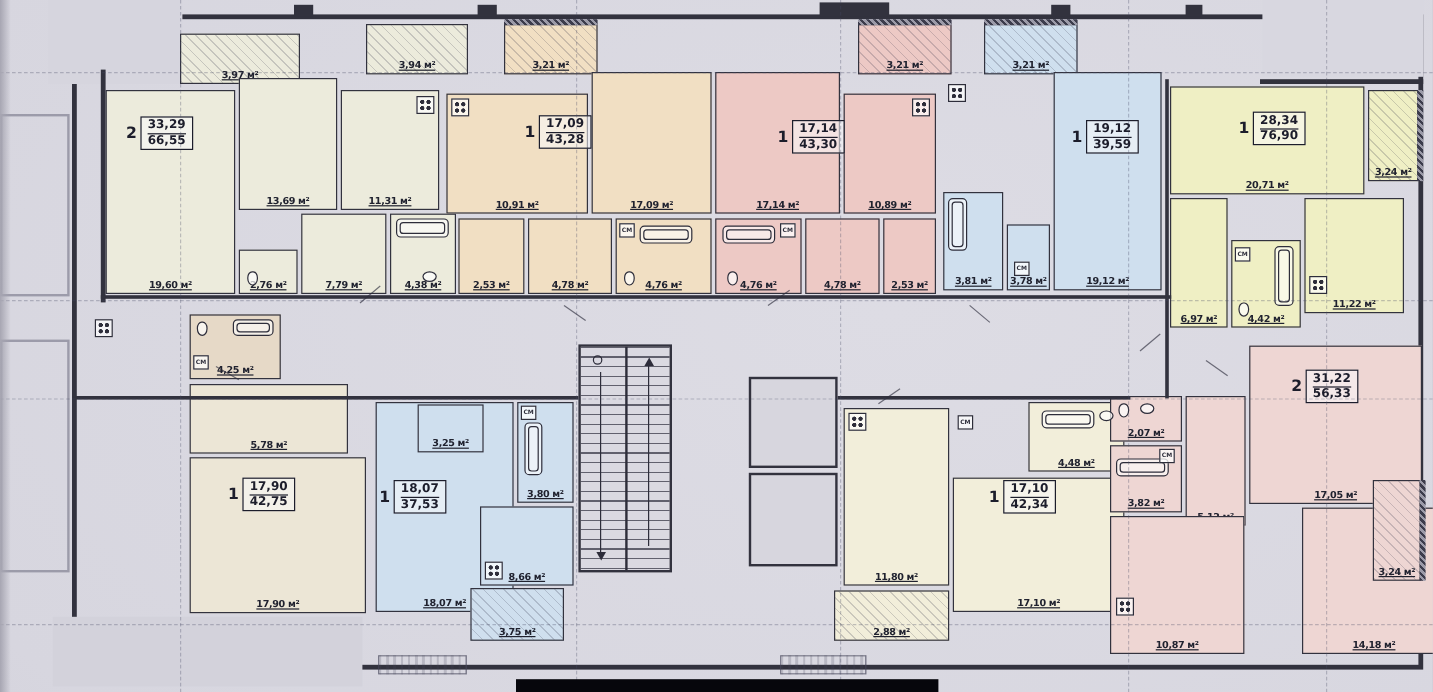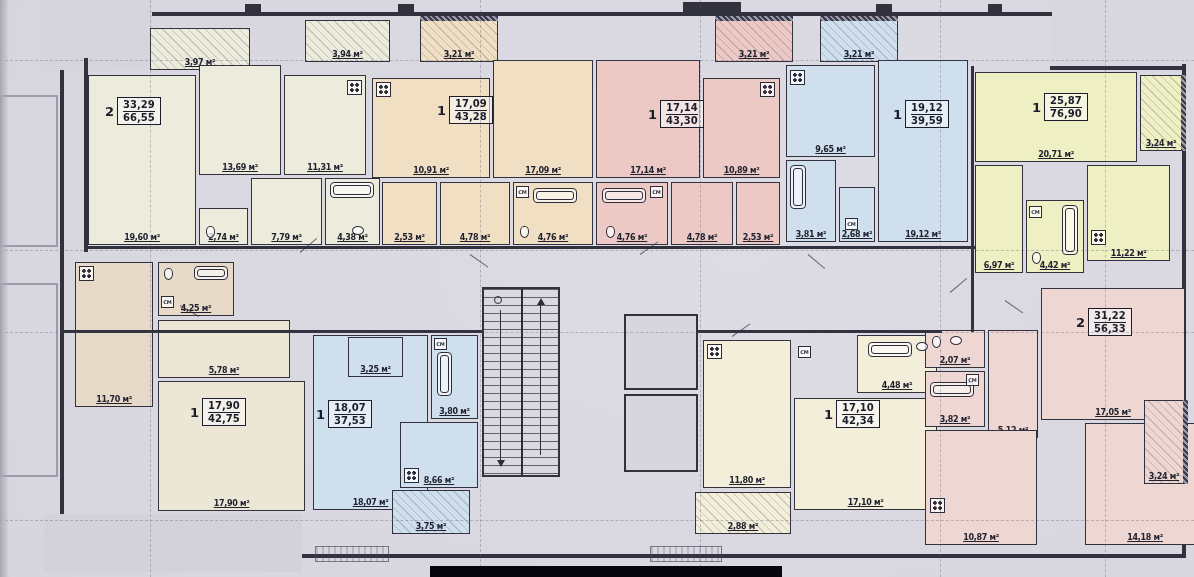--- a/index.html
+++ b/index.html
@@ -104,21 +104,21 @@
   <div class="room" style="left:88px;top:75px;width:108px;height:170px;background-color:var(--apartment_a)">
       <span class="lbl">19,60 м²</span>
     </div>
   <div class="room" style="left:199px;top:65px;width:82px;height:110px;background-color:var(--apartment_a)">
       <span class="lbl">13,69 м²</span>
     </div>
   <div class="room" style="left:284px;top:75px;width:82px;height:100px;background-color:var(--apartment_a)">
       <span class="lbl">11,31 м²</span>
     </div>
   <div class="room" style="left:199px;top:208px;width:49px;height:37px;background-color:var(--apartment_a)">
-      <span class="lbl">2,74 м²</span>
+      <span class="lbl">2,76 м²</span>
     </div>
   <div class="room" style="left:251px;top:178px;width:71px;height:67px;background-color:var(--apartment_a)">
       <span class="lbl">7,79 м²</span>
     </div>
   <div class="room" style="left:325px;top:178px;width:55px;height:67px;background-color:var(--apartment_a)">
       <span class="lbl">4,38 м²</span>
     </div>
   <div class="apt-box" style="left:105px;top:97px">
     <span class="apt-type">2</span>
     <span class="apt-frac">
@@ -175,31 +175,28 @@
     <span class="apt-type">1</span>
     <span class="apt-frac">
         <span class="top">17,14</span>
         <span>43,30</span>
       </span>
   </div>
 
   <div class="room balcony hatch rail-top" style="left:820px;top:20px;width:78px;height:42px;background-color:var(--apartment_d)">
       <span class="lbl">3,21 м²</span>
     </div>
-  <div class="room" style="left:786px;top:65px;width:89px;height:92px;background-color:var(--apartment_d)">
-      <span class="lbl">9,65 м²</span>
-    </div>
   <div class="room" style="left:878px;top:60px;width:90px;height:182px;background-color:var(--apartment_d)">
       <span class="lbl">19,12 м²</span>
     </div>
   <div class="room" style="left:786px;top:160px;width:50px;height:82px;background-color:var(--apartment_d)">
       <span class="lbl">3,81 м²</span>
     </div>
   <div class="room" style="left:839px;top:187px;width:36px;height:55px;background-color:var(--apartment_d)">
-      <span class="lbl">2,68 м²</span>
+      <span class="lbl">3,78 м²</span>
     </div>
   <div class="apt-box" style="left:893px;top:100px">
     <span class="apt-type">1</span>
     <span class="apt-frac">
         <span class="top">19,12</span>
         <span>39,59</span>
       </span>
   </div>
 
   <div class="wall" style="left:1050px;top:66px;width:136px;height:4px"></div>
@@ -214,34 +211,31 @@
     </div>
   <div class="room" style="left:1026px;top:200px;width:58px;height:73px;background-color:var(--apartment_e)">
       <span class="lbl">4,42 м²</span>
     </div>
   <div class="room" style="left:1087px;top:165px;width:83px;height:96px;background-color:var(--apartment_e)">
       <span class="lbl">11,22 м²</span>
     </div>
   <div class="apt-box" style="left:1032px;top:93px">
     <span class="apt-type">1</span>
     <span class="apt-frac">
-        <span class="top">25,87</span>
+        <span class="top">28,34</span>
         <span>76,90</span>
       </span>
   </div>
 
   <div class="wall" style="left:84px;top:58px;width:4px;height:194px"></div>
   <div class="wall" style="left:84px;top:246px;width:892px;height:3px"></div>
   <div class="wall" style="left:60px;top:330px;width:422px;height:3px"></div>
   <div class="wall" style="left:698px;top:330px;width:244px;height:3px"></div>
   <div class="wall" style="left:971px;top:66px;width:3px;height:266px"></div>
 
-  <div class="room" style="left:75px;top:262px;width:78px;height:145px;background-color:var(--apartment_f_kitchen)">
-      <span class="lbl">11,70 м²</span>
-    </div>
   <div class="room" style="left:158px;top:262px;width:76px;height:54px;background-color:var(--apartment_f_kitchen)">
       <span class="lbl">4,25 м²</span>
     </div>
   <div class="room" style="left:158px;top:320px;width:132px;height:58px;background-color:var(--apartment_f)">
       <span class="lbl">5,78 м²</span>
     </div>
   <div class="room" style="left:158px;top:381px;width:147px;height:130px;background-color:var(--apartment_f)">
       <span class="lbl">17,90 м²</span>
     </div>
   <div class="apt-box" style="left:190px;top:398px">

